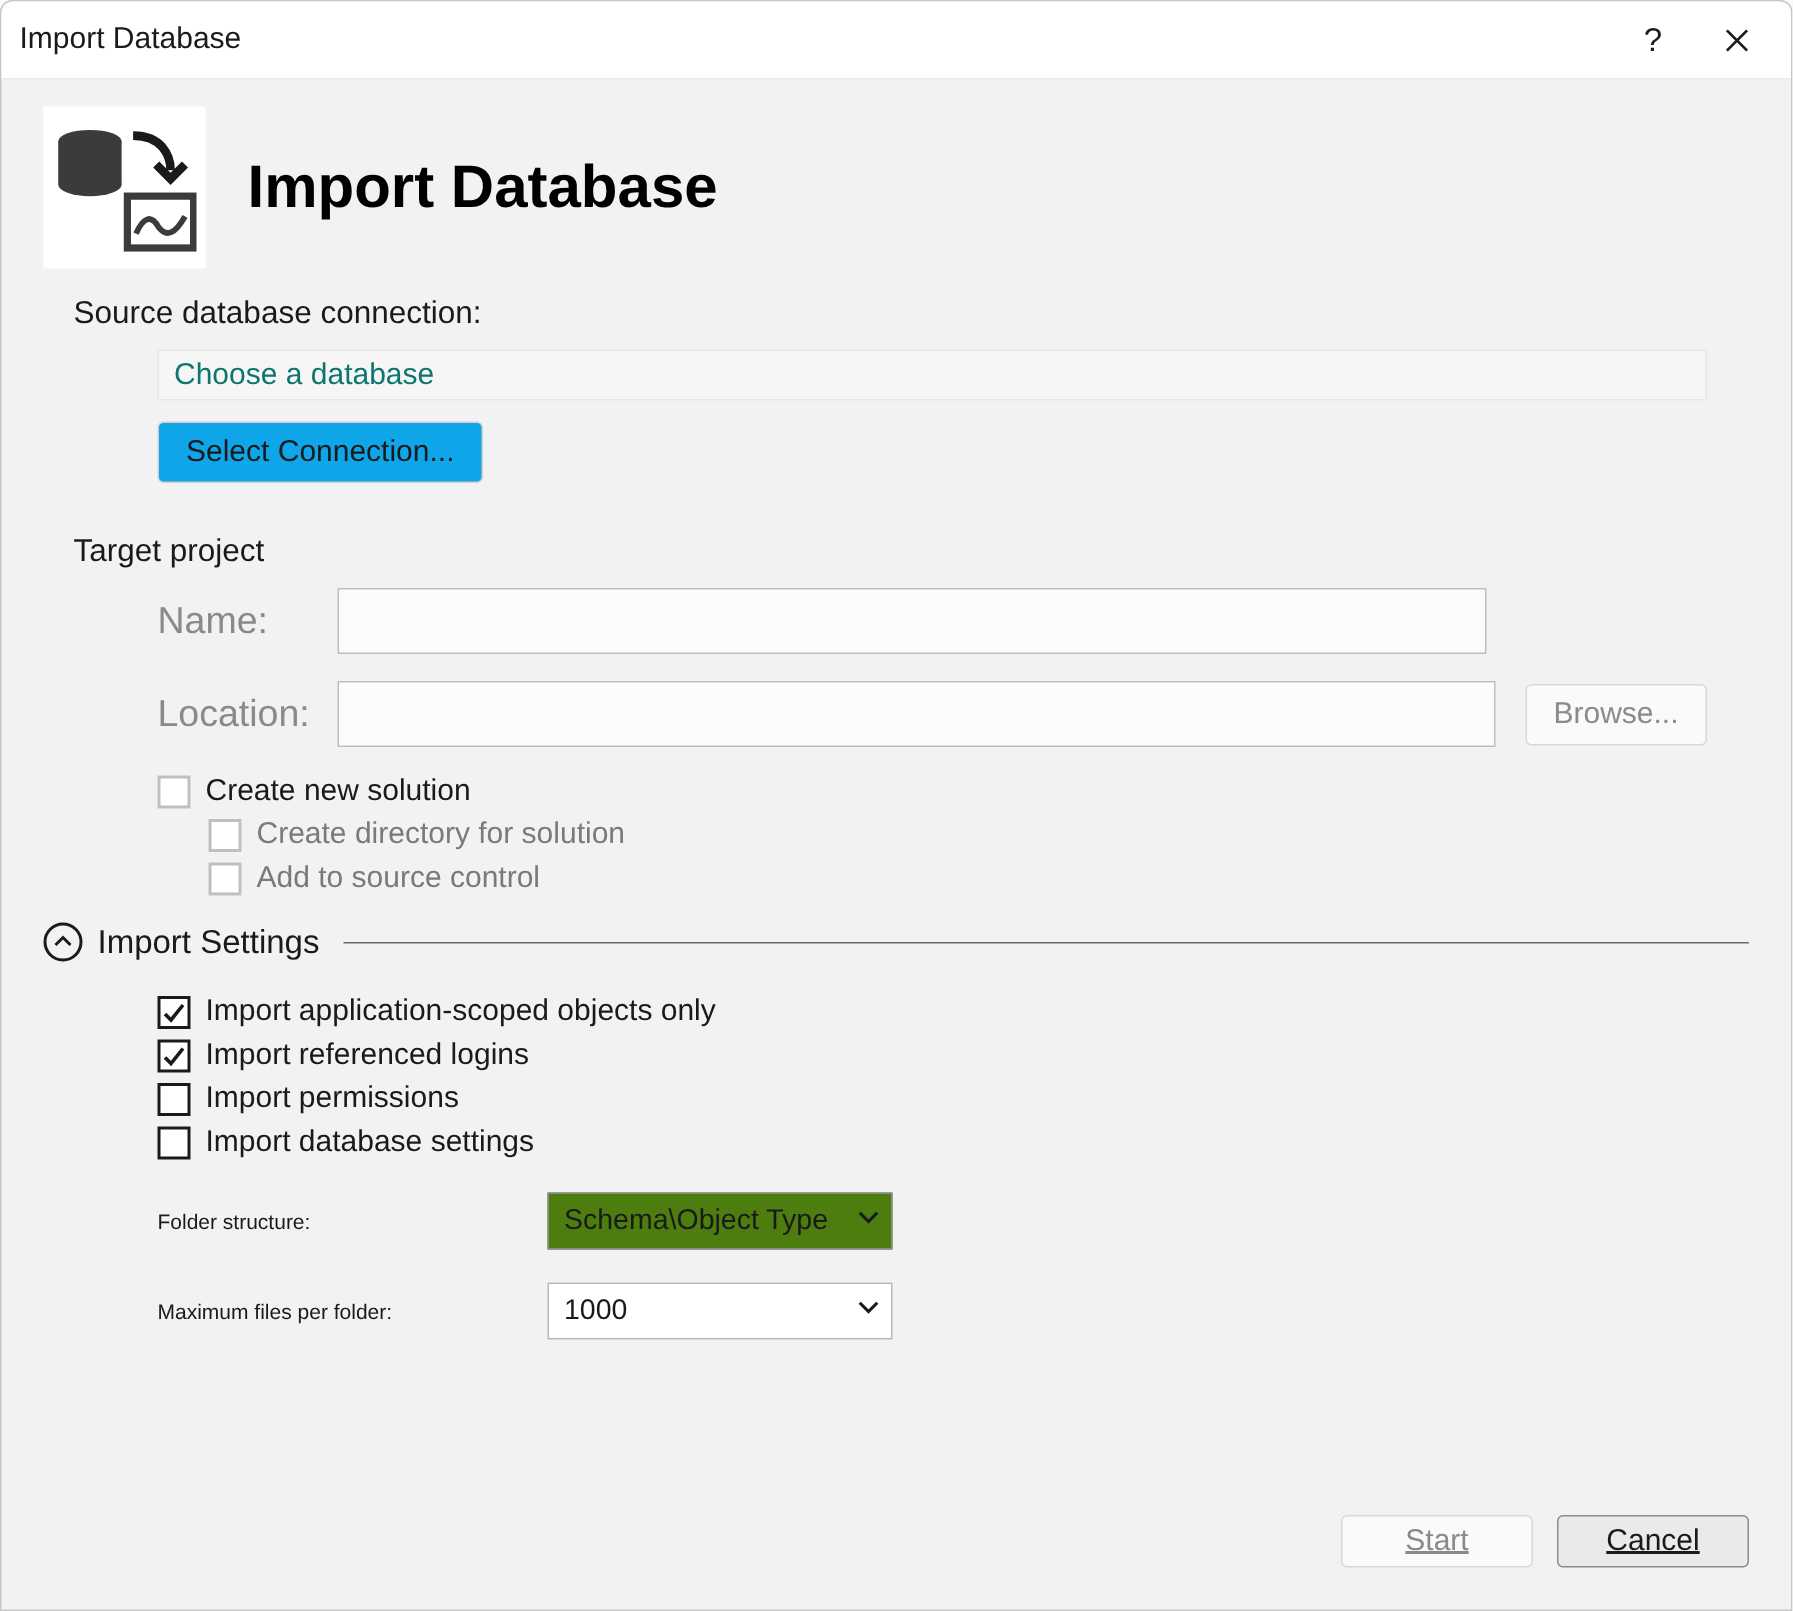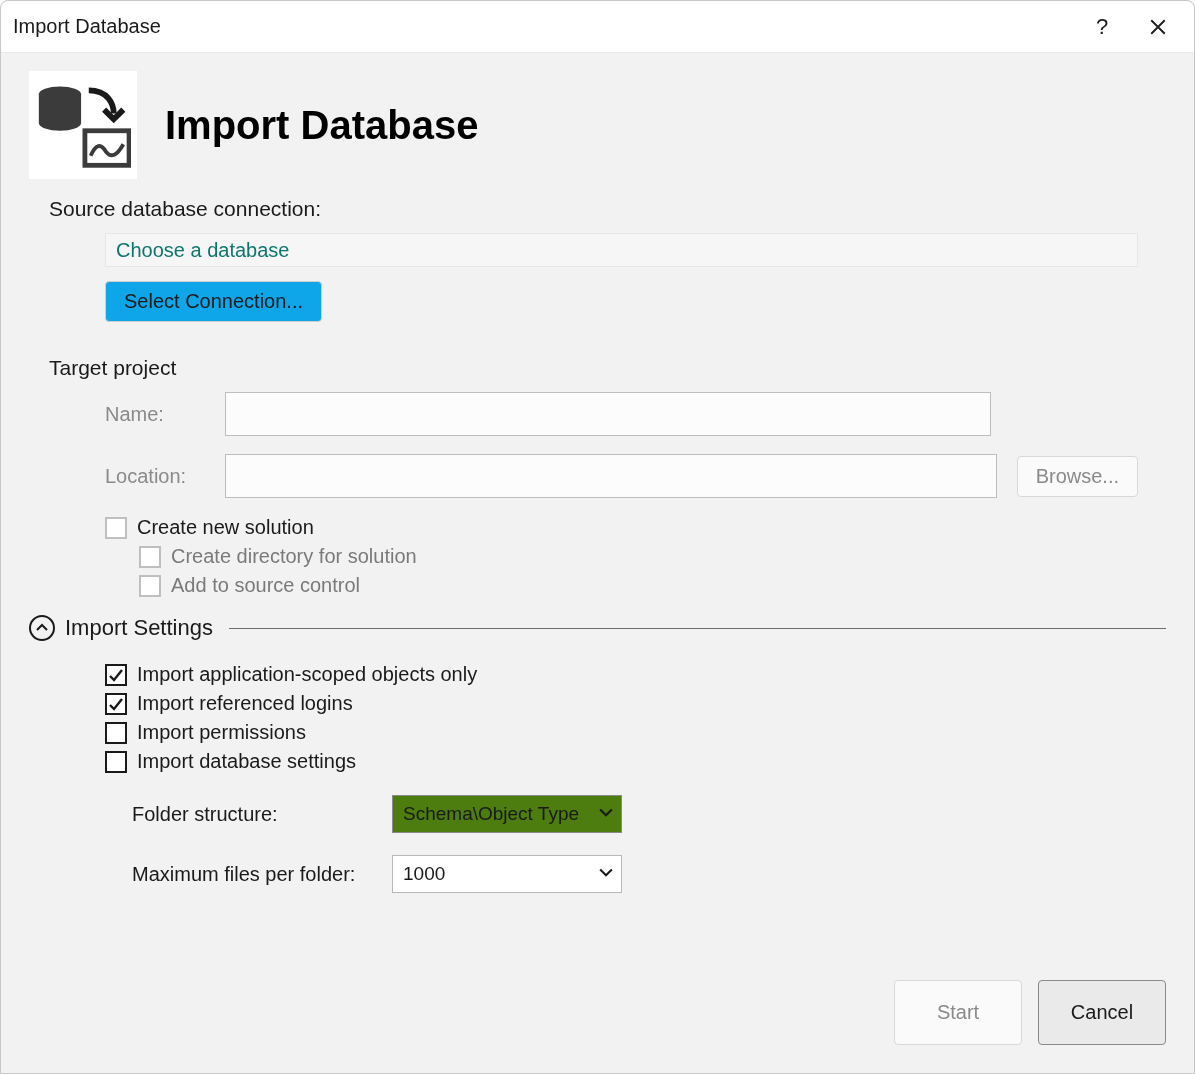--- a/index.html
+++ b/index.html
@@ -93,21 +93,21 @@
     padding: 8px 18px;
     border-radius:4px;
     cursor:pointer;
     min-width: 120px;
     text-align:center;
   }
   .btn.disabled { color:#8a8a8a; border-color:#d8d8d8; background:#fafafa; }
   .btn.primary { border-color:#8a8a8a; background:#eaeaea; }
   
   .tp-row { display:flex; align-items:center; gap:20px; margin-bottom:18px; }
-  .tp-row label.fld { width:100px; color:#8a8a8a; font-size:20px; }
+  .tp-row label.fld { width:100px; color:#8a8a8a; font-size:25px; }
   .tp-row input.text {
     flex:1;
     height:44px;
     border:1px solid #bdbdbd;
     background:#ffffff;
     font-size:19px;
     padding:0 10px;
   }
   .tp-row input.text.short { flex: 0 0 766px; }
   .tp-row input.text[disabled]{ background:#fcfcfc; color:#8a8a8a;}
@@ -144,28 +144,28 @@
     background:#4d7c0f;
     height:38px;
     width:230px;
     display:flex; align-items:center; justify-content:space-between;
     padding:0 8px 0 10px;
     font-size:19px;
   }
   .select.white { background:#ffffff; border-color:#b8b8b8;}
   .select .caret svg{width:14px;height:14px;}
   .set-row.drop { margin-top:22px; }
-  .set-row .slabel { width:250px; font-size:20px;margin-left:27px; }
+  .set-row .slabel { width:250px; font-size:14px; }
   
   .footer {
     position:absolute;
     right:28px; bottom:28px;
     display:flex; gap:16px;
   }
-  .footer .btn { min-width:128px; padding:20px 0; }
+  .footer .btn { min-width:128px; padding:5px 0;text-decoration:underline; }
 </style>
 </head>
 <body>
 
 <div class="dialog">
 
   <div class="titlebar">
     <div class="title">Import Database</div>
     <div class="tb-btn help">?</div>
     <div class="tb-btn close">

